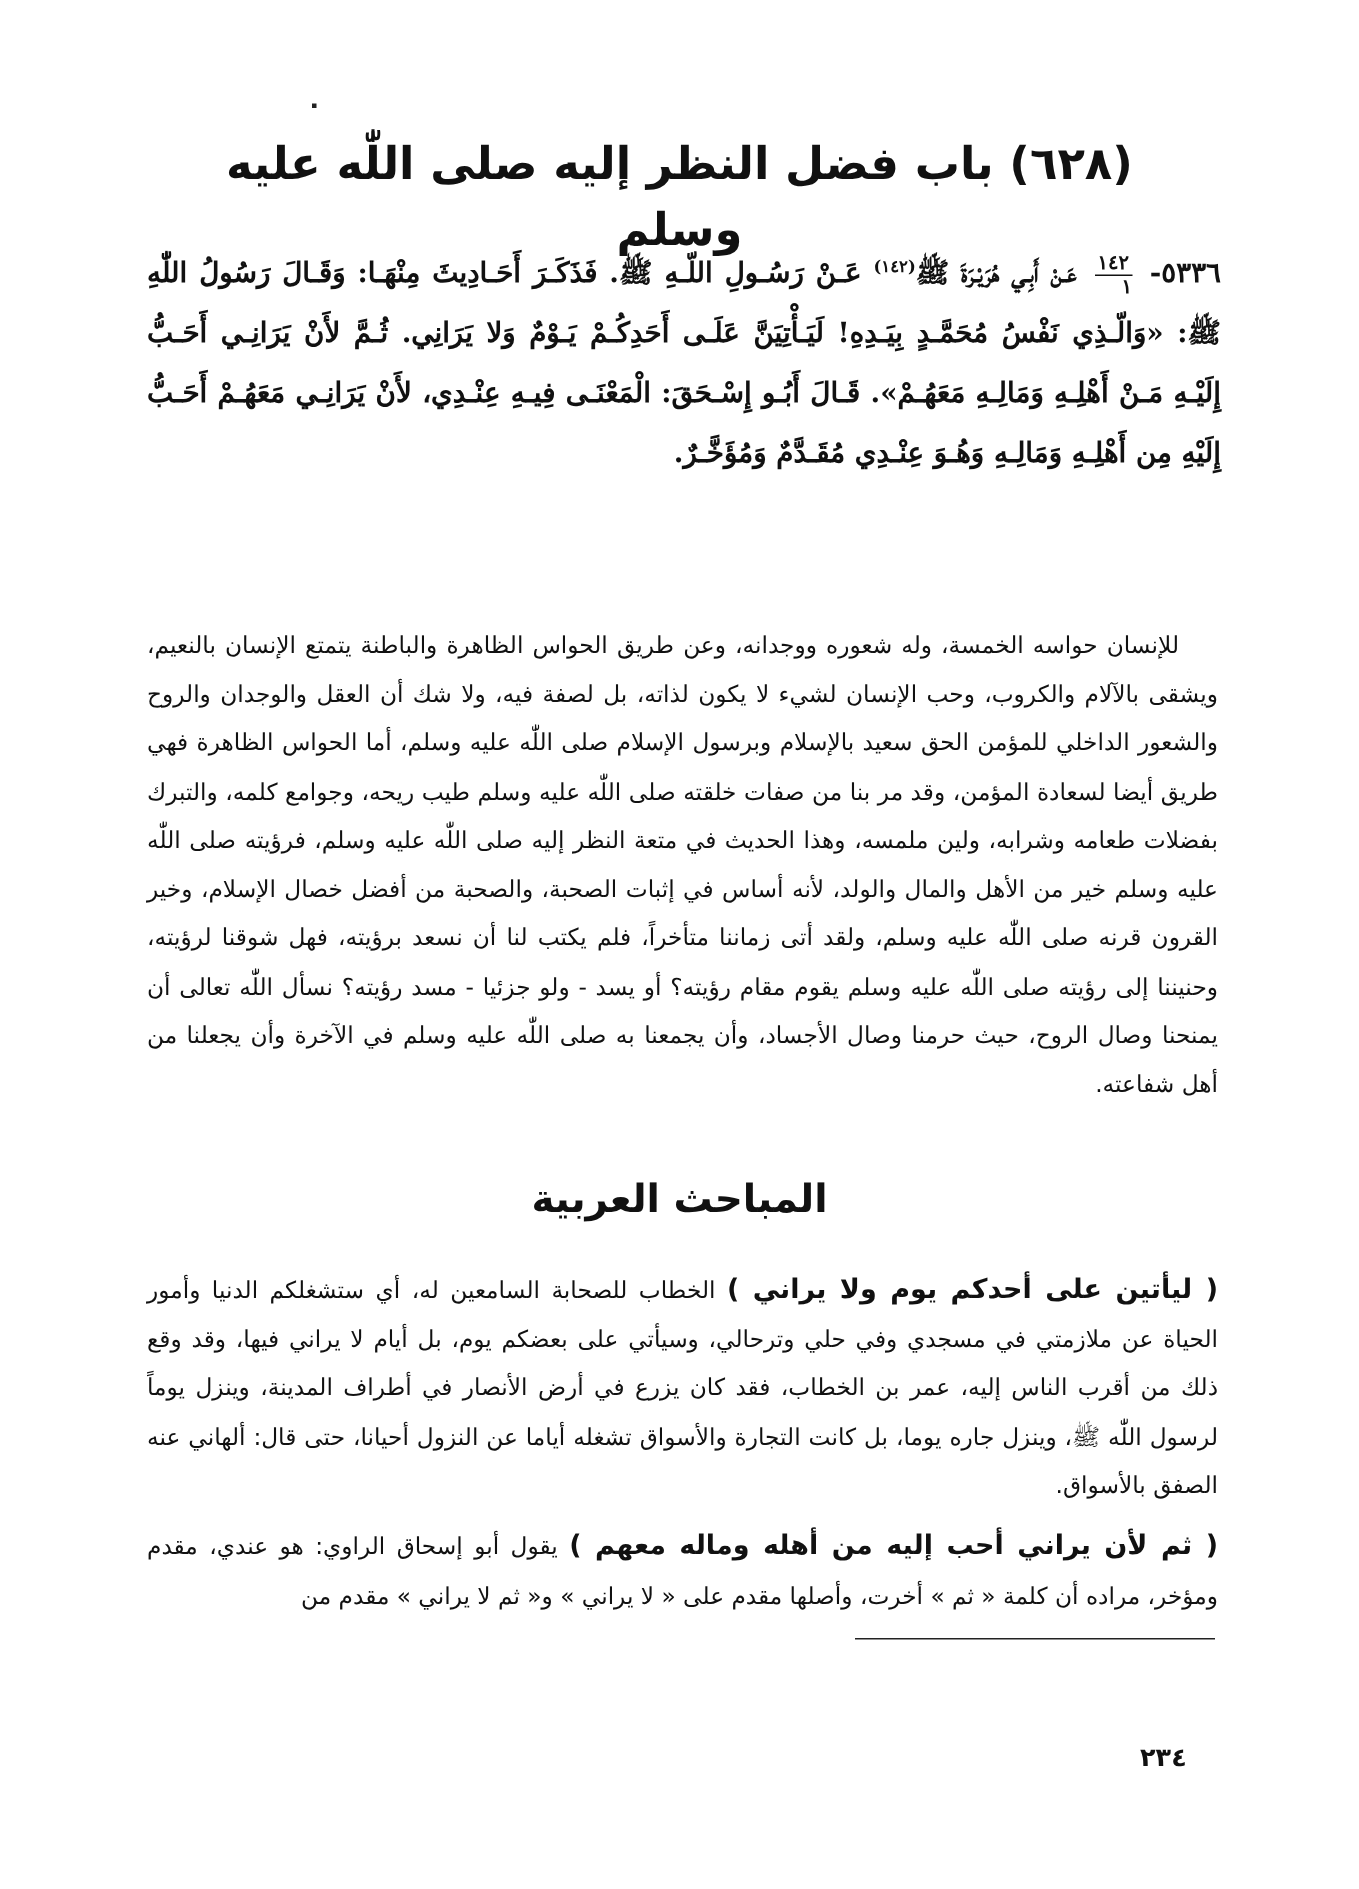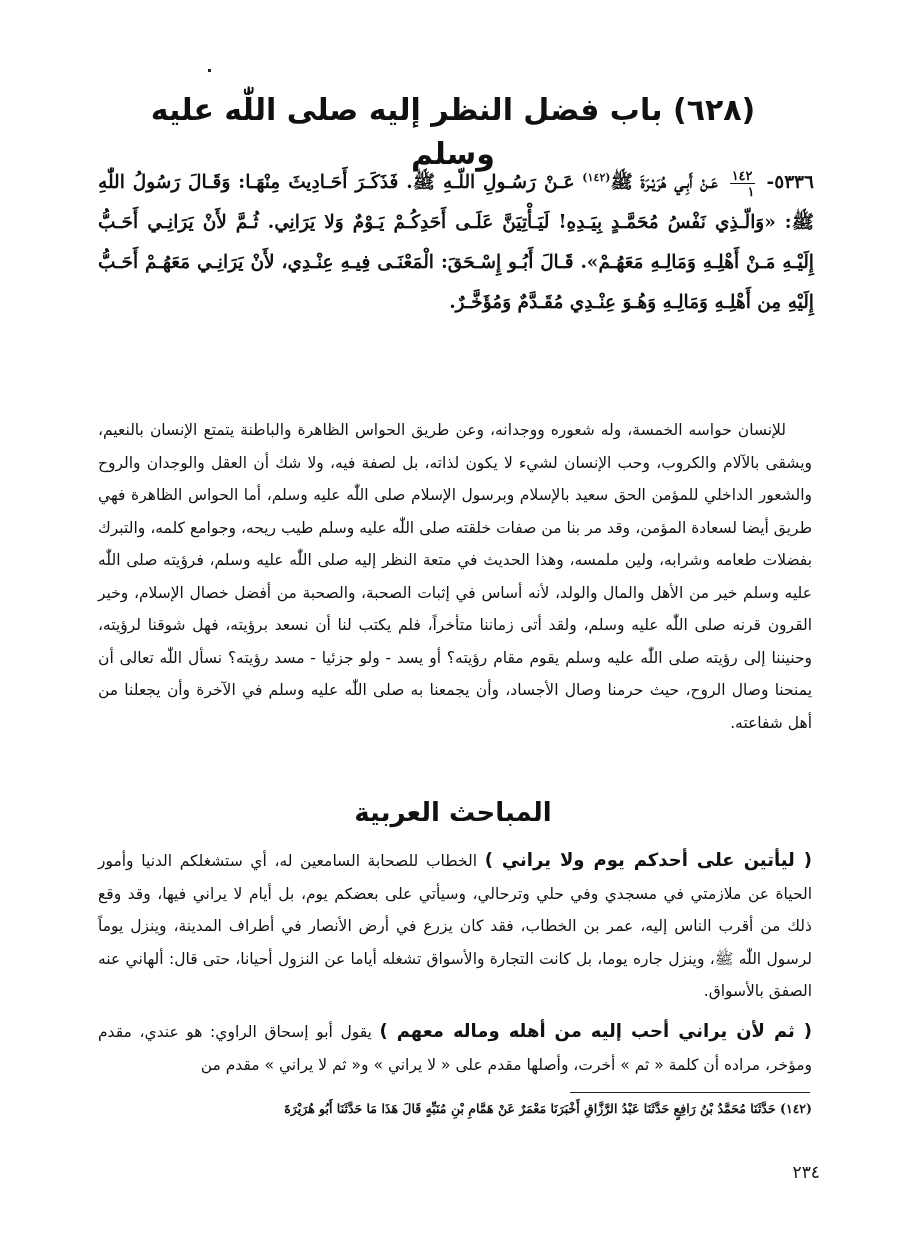--- a/index.html
+++ b/index.html
@@ -41,22 +41,22 @@
     .p2 { top: 844px; }
     .p3 { top: 1015px; }
     .lemma { font-weight: bold; font-size: 18px; }
     .footnote-rule { position: absolute; left: 570px; width: 240px; top: 1092px; border-top: 1.5px solid #222; }
     .footnote {
       position: absolute; left: 200px; right: 94px; top: 1096px;
       font-family: "DejaVu Serif", serif; font-weight: bold; font-size: 12.5px; line-height: 26px;
       text-align: right; white-space: nowrap;
     }
     .page-number {
-      position: absolute; left: 760px; top: 1160px; width: 60px; text-align: right;
-      font-family: "DejaVu Sans", sans-serif; font-weight: normal; font-size: 17px; line-height: 24px;
+      position: absolute; left: 760px; top: 1160px; width: 60px; text-align: left;
+      font-family: "DejaVu Sans", sans-serif; font-weight: bold; font-size: 17px; line-height: 24px;
     }
   </style>
 </head>
 <body>
 
 <div class="page">
   <div class="speck"></div>
 
   <h1 class="chapter-title" style="margin:0">(٦٢٨) باب فضل النظر إليه صلى اللّٰه عليه وسلم</h1>
 
@@ -66,29 +66,28 @@
       <span class="top">١٤٢</span>
       <span class="bot">١</span>
     </span>
     <span>عَـنْ أَبِـي هُرَيْـرَةَ ﷺ</span><sup>(١٤٢)</sup>
     <span>عَـنْ رَسُـولِ اللّـهِ ﷺ. فَذَكَـرَ أَحَـادِيثَ مِنْهَـا: وَقَـالَ رَسُولُ اللّٰهِ ﷺ: «وَالّـذِي نَفْسُ مُحَمَّـدٍ بِيَـدِهِ! لَيَـأْتِيَنَّ عَلَـى أَحَدِكُـمْ يَـوْمٌ وَلا يَرَانِي. ثُـمَّ لأَنْ يَرَانِـي أَحَـبُّ إِلَيْـهِ مَـنْ أَهْلِـهِ وَمَالِـهِ مَعَهُـمْ». قَـالَ أَبُـو إِسْـحَقَ: الْمَعْنَـى فِيـهِ عِنْـدِي، لأَنْ يَرَانِـي مَعَهُـمْ أَحَـبُّ إِلَيْهِ مِن أَهْلِـهِ وَمَالِـهِ وَهُـوَ عِنْـدِي مُقَـدَّمٌ وَمُؤَخَّـرٌ.</span>
   </div>
 
 
   <p class="prose p1" style="margin:0">للإنسان حواسه الخمسة، وله شعوره ووجدانه، وعن طريق الحواس الظاهرة والباطنة يتمتع الإنسان بالنعيم، ويشقى بالآلام والكروب، وحب الإنسان لشيء لا يكون لذاته، بل لصفة فيه، ولا شك أن العقل والوجدان والروح والشعور الداخلي للمؤمن الحق سعيد بالإسلام وبرسول الإسلام صلى اللّٰه عليه وسلم، أما الحواس الظاهرة فهي طريق أيضا لسعادة المؤمن، وقد مر بنا من صفات خلقته صلى اللّٰه عليه وسلم طيب ريحه، وجوامع كلمه، والتبرك بفضلات طعامه وشرابه، ولين ملمسه، وهذا الحديث في متعة النظر إليه صلى اللّٰه عليه وسلم، فرؤيته صلى اللّٰه عليه وسلم خير من الأهل والمال والولد، لأنه أساس في إثبات الصحبة، والصحبة من أفضل خصال الإسلام، وخير القرون قرنه صلى اللّٰه عليه وسلم، ولقد أتى زماننا متأخراً، فلم يكتب لنا أن نسعد برؤيته، فهل شوقنا لرؤيته، وحنيننا إلى رؤيته صلى اللّٰه عليه وسلم يقوم مقام رؤيته؟ أو يسد - ولو جزئيا - مسد رؤيته؟ نسأل اللّٰه تعالى أن يمنحنا وصال الروح، حيث حرمنا وصال الأجساد، وأن يجمعنا به صلى اللّٰه عليه وسلم في الآخرة وأن يجعلنا من أهل شفاعته.</p>
 
-  <h2 class="section-title st2" style="margin:12px">المباحث العربية</h2>
+  <h2 class="section-title st2" style="margin:0">المباحث العربية</h2>
 
   <p class="prose p3" style="margin:0">
     <span class="lemma">( ثم لأن يراني أحب إليه من أهله وماله معهم )</span>
     <span>يقول أبو إسحاق الراوي: هو عندي، مقدم ومؤخر، مراده أن كلمة « ثم » أخرت، وأصلها مقدم على « لا يراني » و« ثم لا يراني » مقدم من</span>
   </p>
 
   <p class="prose p2" style="margin:0">
     <span class="lemma">( ليأتين على أحدكم يوم ولا يراني )</span>
     <span>الخطاب للصحابة السامعين له، أي ستشغلكم الدنيا وأمور الحياة عن ملازمتي في مسجدي وفي حلي وترحالي، وسيأتي على بعضكم يوم، بل أيام لا يراني فيها، وقد وقع ذلك من أقرب الناس إليه، عمر بن الخطاب، فقد كان يزرع في أرض الأنصار في أطراف المدينة، وينزل يوماً لرسول اللّٰه ﷺ، وينزل جاره يوما، بل كانت التجارة والأسواق تشغله أياما عن النزول أحيانا، حتى قال: ألهاني عنه الصفق بالأسواق.</span>
   </p>
 
   <div class="footnote-rule"></div>
-  <div class="footnote">(١٤٢) حَدَّثَنَا مُحَمَّدُ بْنُ رَافِعٍ حَدَّثَنَا عَبْدُ الرَّزَّاقِ أَخْبَرَنَا مَعْمَرٌ عَنْ هَمَّامِ بْنِ مُنَبِّهٍ قَالَ هَذَا مَا حَدَّثَنَا أَبُو هُرَيْرَةَ</div>
 
   <div class="page-number">٢٣٤</div>
 </div>
 
 </body></html>

